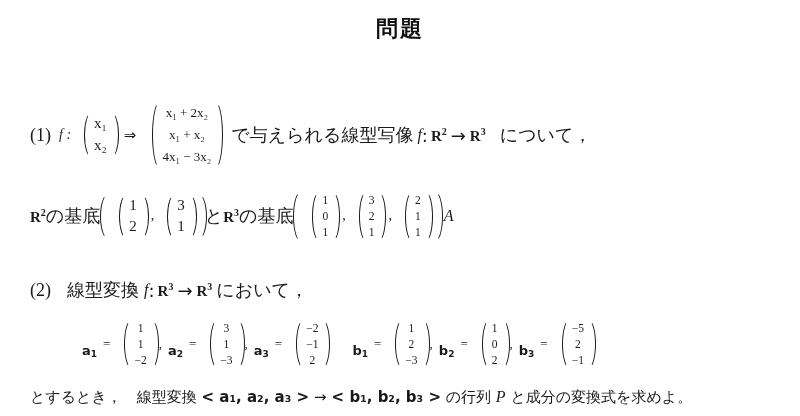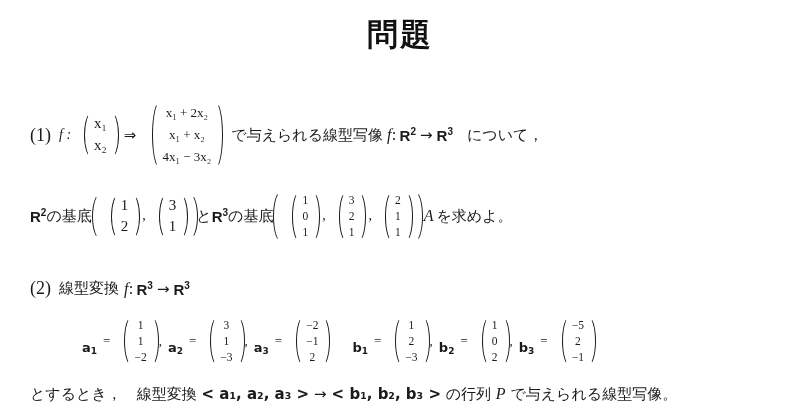--- a/index.html
+++ b/index.html
@@ -15,21 +15,21 @@
     overflow: hidden;
   }
   .page {
     position: relative;
     width: 800px;
     height: 416px;
   }
   .title {
     text-align: center;
     font-family: "DejaVu Sans", sans-serif;
-    font-size: 31px;
+    font-size: 22px;
     font-weight: 700;
     letter-spacing: 2px;
     margin-top: 14px;
     margin-bottom: 0;
     color: #111;
   }
 
   .problem {
     position: absolute;
     left: 30px;
@@ -49,31 +49,31 @@
     margin-top: 20px;
   }
 
   .num {
     font-size: 18px;
     font-family: "Liberation Serif", serif;
     margin-right: 8px;
     white-space: nowrap;
   }
   .txt {
-    font-size: 15px;
+    font-size: 18px;
     font-family: "DejaVu Sans", sans-serif;
     white-space: nowrap;
   }
   .mathit {
     font-family: "Liberation Serif", serif;
     font-style: italic;
     font-size: 16px;
   }
   .bold-r {
-    font-family: Liberation Sans, sans-serif;
+    font-family: Liberation Serif, serif;
     font-weight: 700;
     font-size: 15px;
   }
   .bold-r sup {
     font-size: 10px;
     font-weight: 700;
   }
 
   
   .vec {
@@ -301,34 +301,34 @@
             <span>2</span>
             <span>1</span>
             <span>1</span>
           </span>
           <span class="paren r"></span>
         </span>
         <span class="bigparen r"></span>
       </span>
 
       <span class="mathit" style="margin:0 3px;">A</span>
-      <span class="txt"> を求めよ。</span>
     </div>
   </div>
 
   <div class="problem p2">
 
     <div class="row">
       <span class="num">(2)</span>
-      <span class="txt" style="margin-left:0;">線型変換</span>
+      <span class="txt" style="margin-left:8px;">線型変換</span>
       <span class="mathit" style="margin-left:5px;">f</span>
       <span class="txt">:</span>
       <span class="bold-r" style="margin-left:3px;"><span>R</span><sup>3</sup></span>
       <span class="txt" style="margin:0 4px;">→</span>
       <span class="bold-r"><span>R</span><sup>3</sup></span>
+      <span class="txt" style="margin-left:4px;"> において，</span>
     </div>
 
     <div class="veclist">
 
       <span class="veclabel"><span>a</span><span class="sb">1</span></span>
       <span class="eq">=</span>
       <span class="vec">
         <span class="paren l"></span>
         <span class="vcells small">
           <span>1</span>
@@ -399,17 +399,17 @@
         <span class="vcells small">
           <span>−5</span>
           <span>2</span>
           <span>−1</span>
         </span>
         <span class="paren r"></span>
       </span>
     </div>
 
     <div class="last">
-      <span>とするとき，　線型変換 </span><span class="bb">&lt; a₁, a₂, a₃ &gt;</span><span style="margin:0 5px;">→</span><span class="bb">&lt; b₁, b₂, b₃ &gt;</span><span> の行列 </span><span class="mathit">P</span><span> で与えられる線型写像。</span>
+      <span>とするとき，　線型変換 </span><span class="bb">&lt; a₁, a₂, a₃ &gt;</span><span style="margin:0 5px;">→</span><span class="bb">&lt; b₁, b₂, b₃ &gt;</span><span> の行列 </span><span class="mathit">P</span><span> と成分の変換式を求めよ。</span>
     </div>
   </div>
 
 </div>
 
 </body></html>

